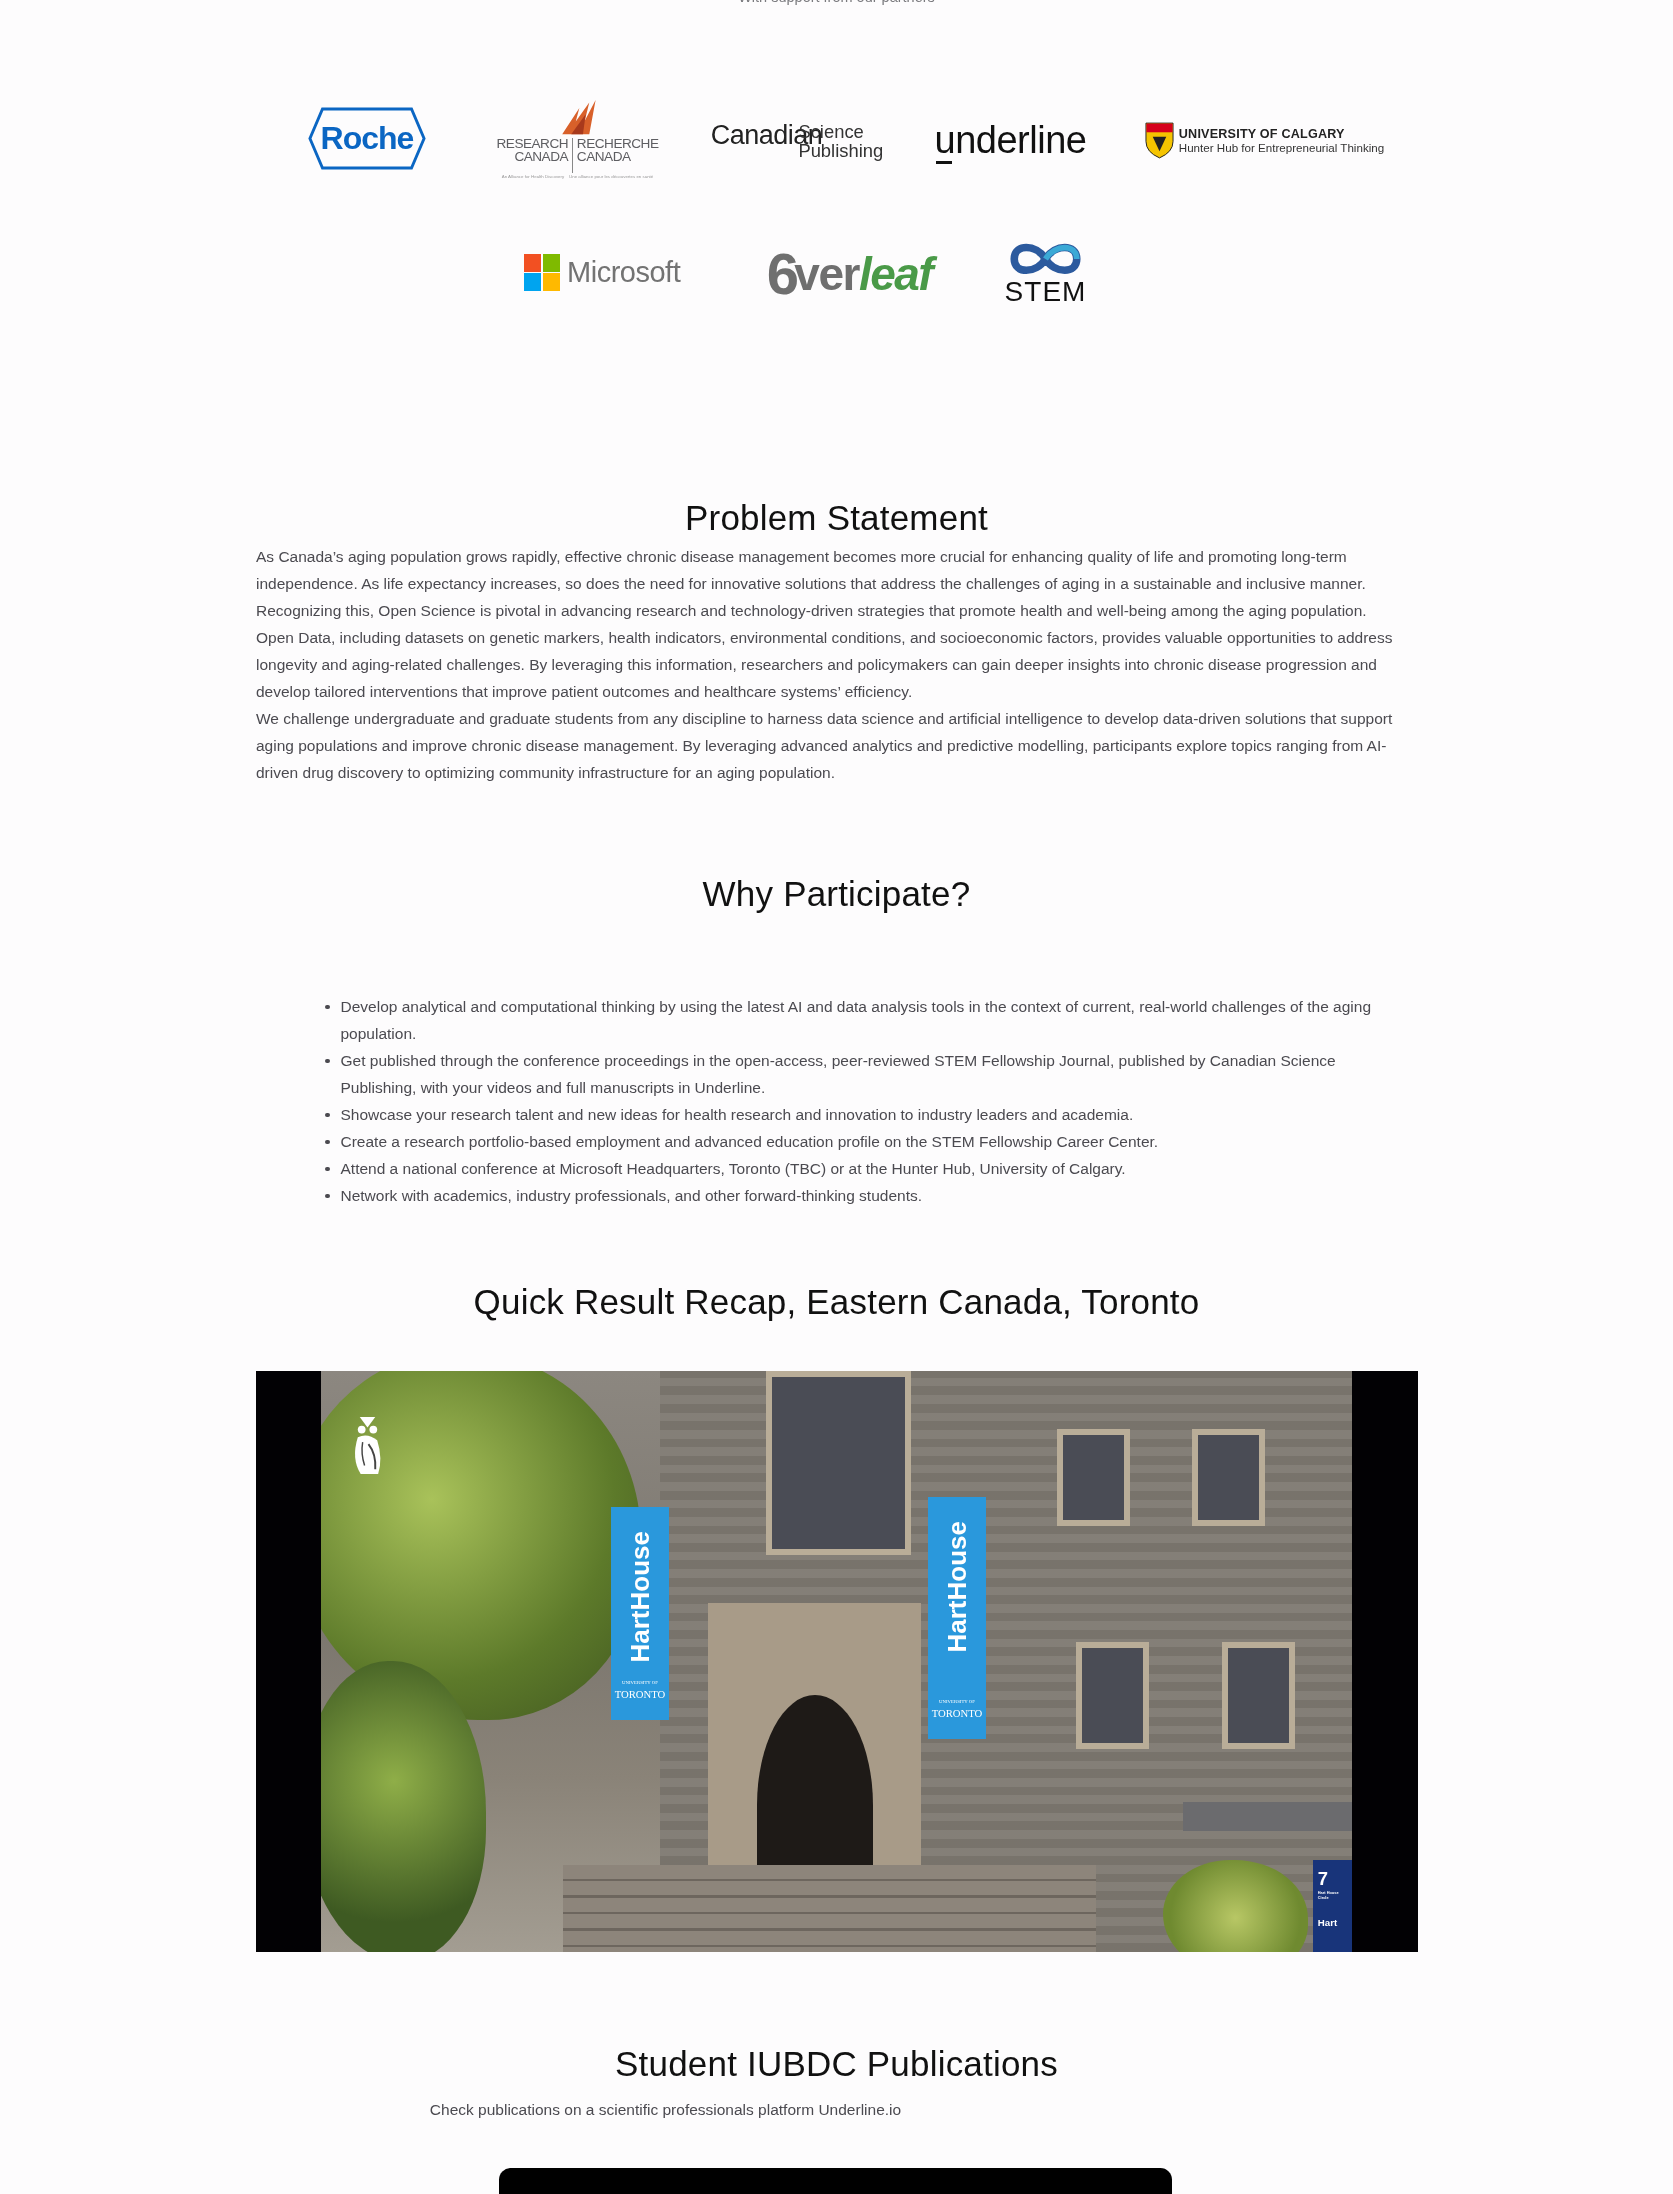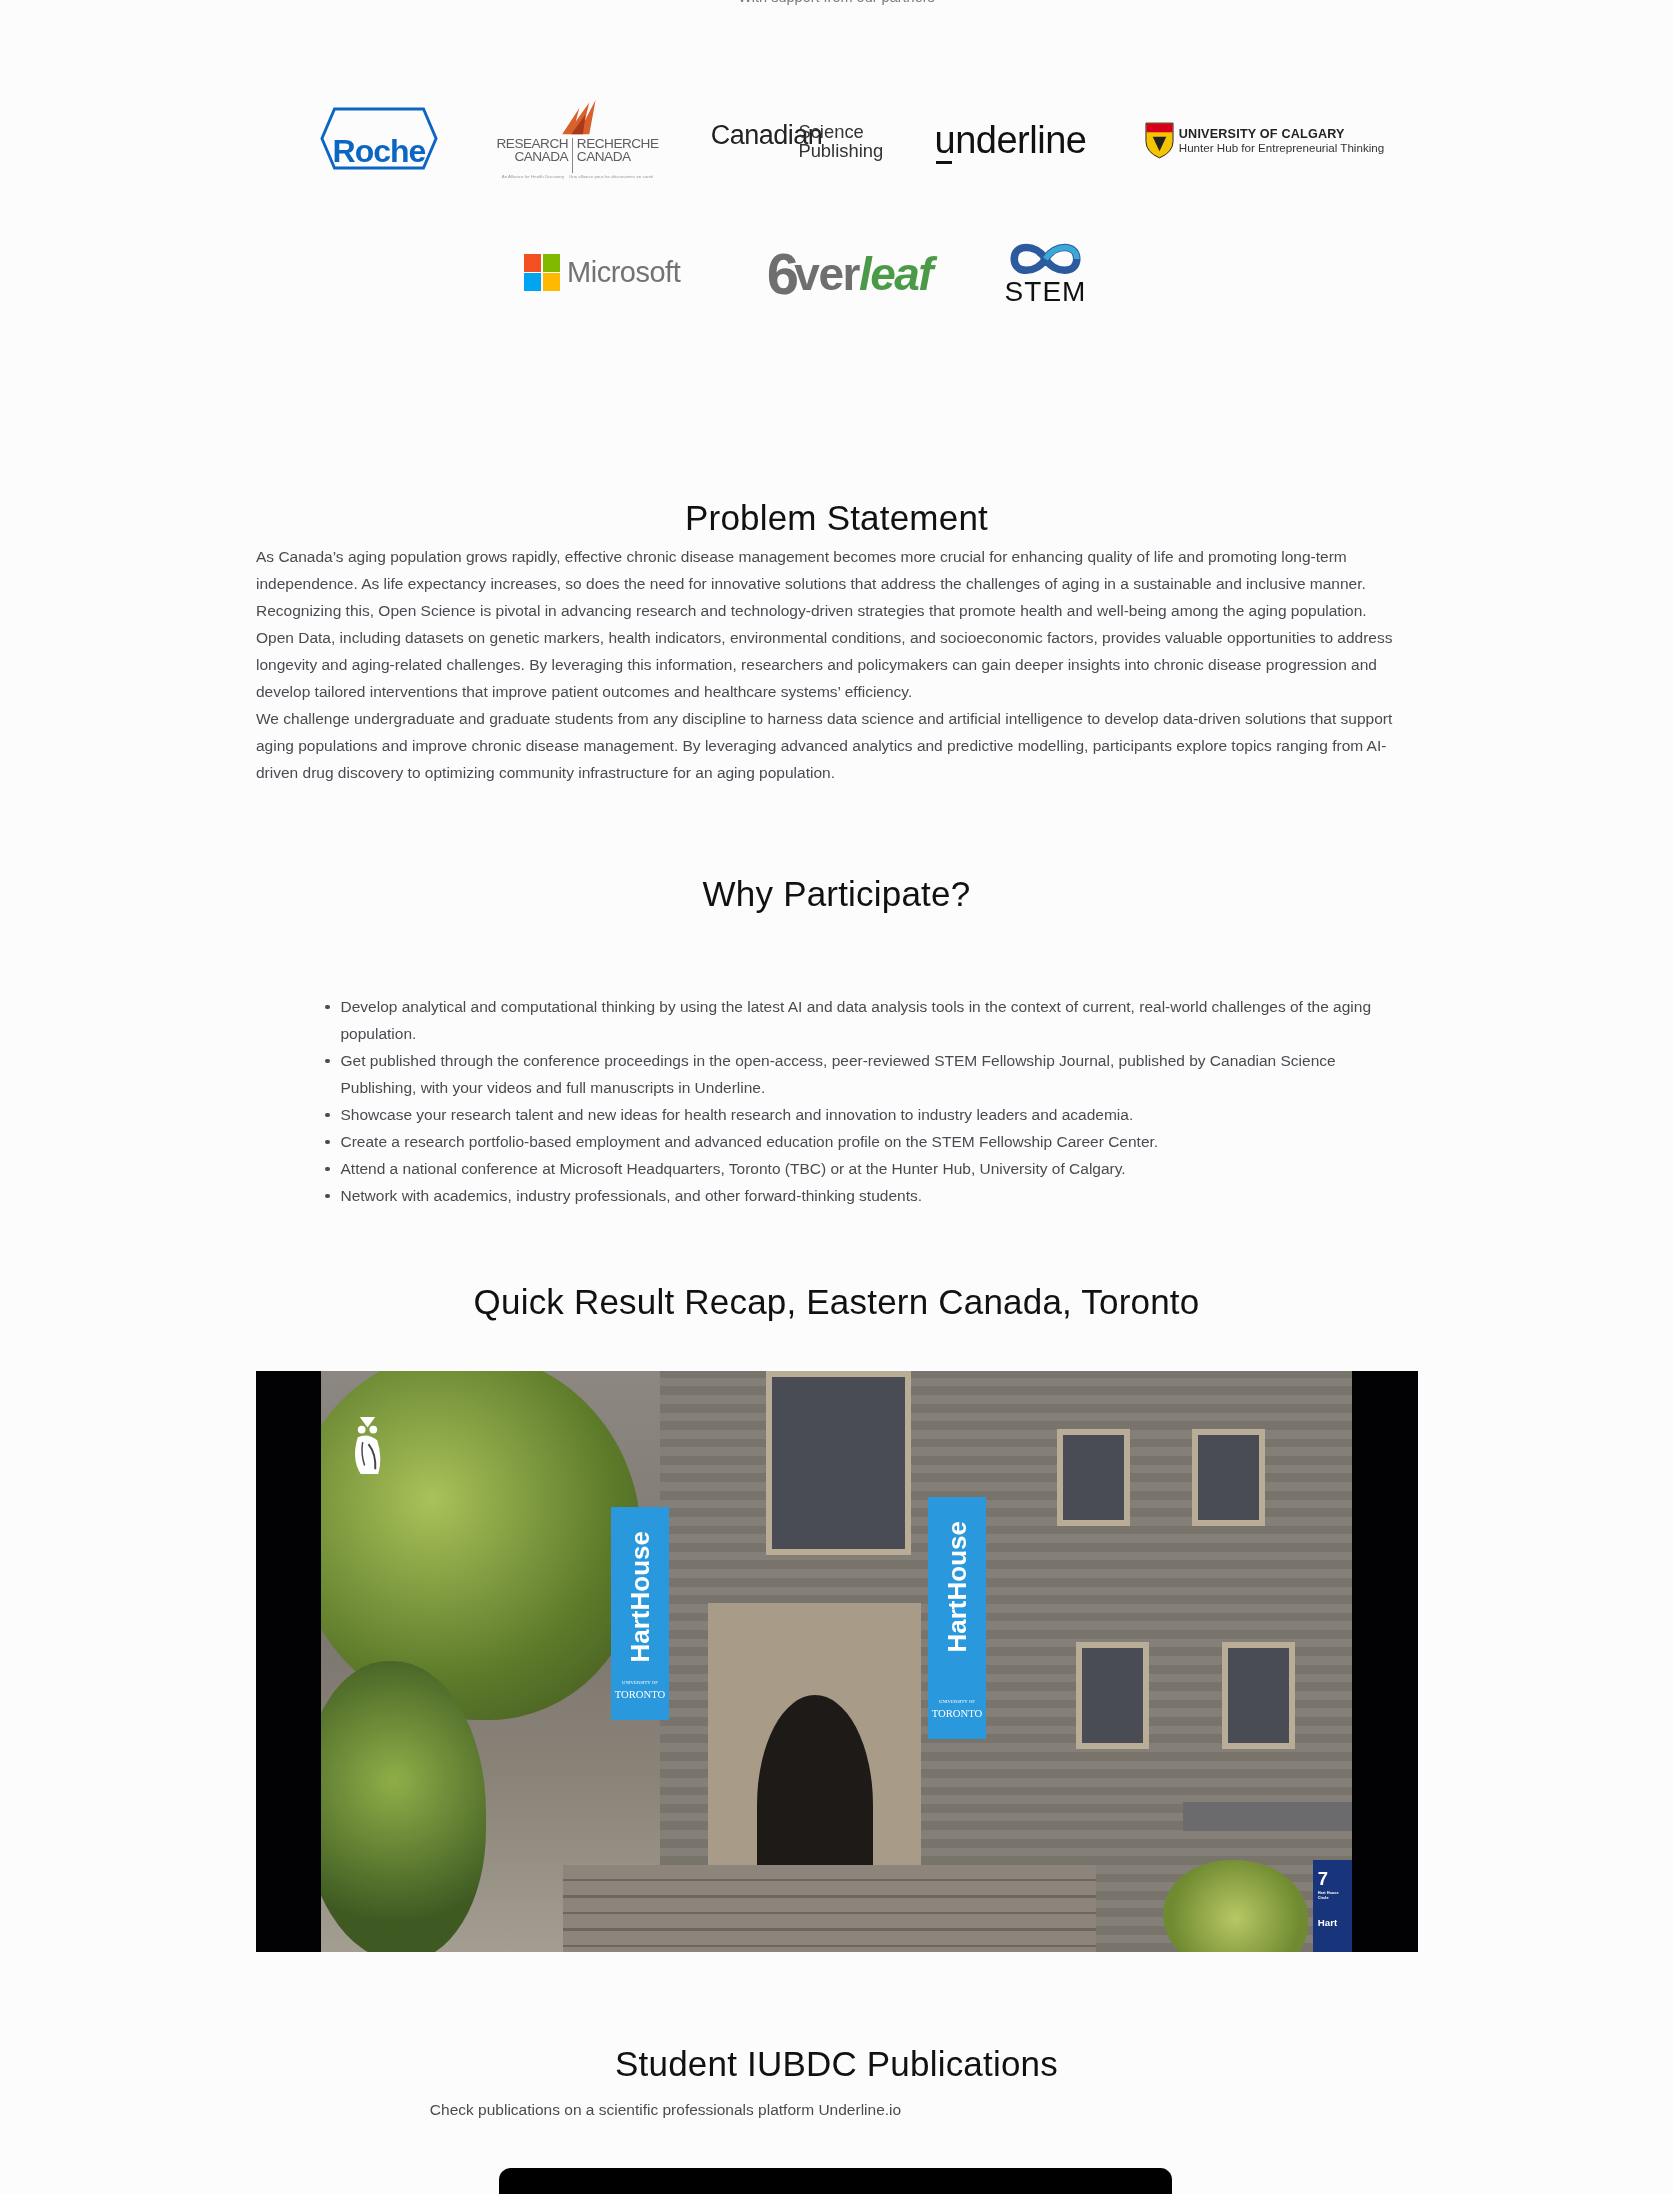--- a/index.html
+++ b/index.html
@@ -6,21 +6,21 @@
     html, body { width: 1673px; height: 2194px; background: #fdfcfd; overflow: hidden; }
     body { font-family: "Liberation Sans", sans-serif; color: #111; position: relative; }
 
     .supporters-line {
       position: absolute; top: -10.7px; left: 0; width: 1673px; text-align: center;
       font-size: 14.5px; color: #7a7a7e;
     }
 
     
     .logo { position: absolute; display: flex; align-items: center; justify-content: center; }
-    .logo-roche { left: 320px; top: 107px; width: 118px; height: 63px; align-items: flex-end; }
+    .logo-roche { left: 308px; top: 107px; width: 118px; height: 63px; }
     .logo-roche svg { width: 118px; height: 63px; }
     .roche-text { position: absolute; color: #0b66c3; font-size: 32px; font-weight: bold; letter-spacing: -1px; font-family: "Liberation Sans Narrow","Liberation Sans", sans-serif; }
 
     .logo-rc { left: 489px; top: 99px; width: 177px; height: 80px; flex-direction: column; }
     .rc-row { display: flex; align-items: flex-start; margin-top: 2.9px; }
     .rc-col { color: #5e5e62; font-size: 13.6px; line-height: 12.6px; text-align: right; letter-spacing: -0.5px; }
     .rc-col.right { text-align: left; }
     .rc-sep { width: 1px; height: 35px; background: #888; margin: 0 3.9px; }
     .rc-tag { display: flex; gap: 4.8px; font-size: 4.4px; color: #999; margin-top: 1px; }
 

